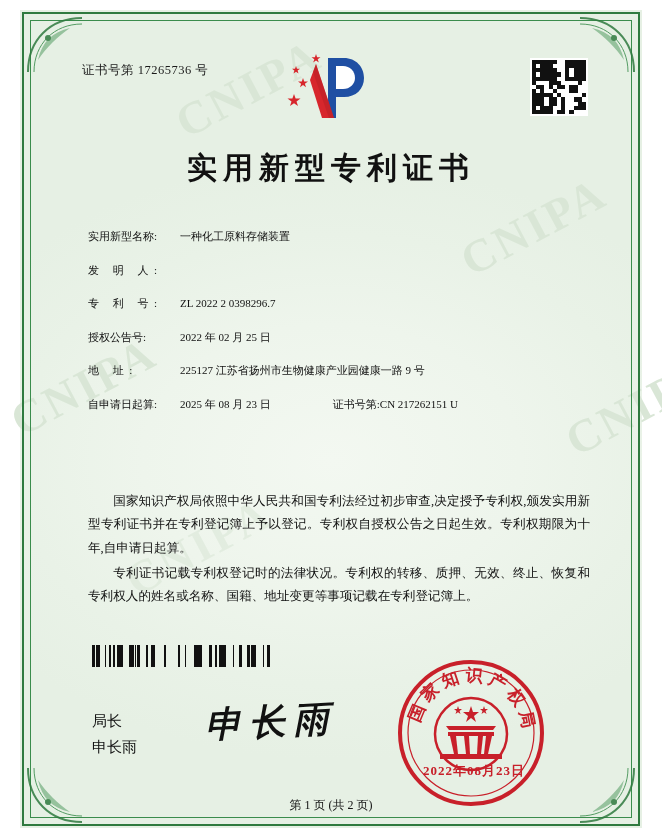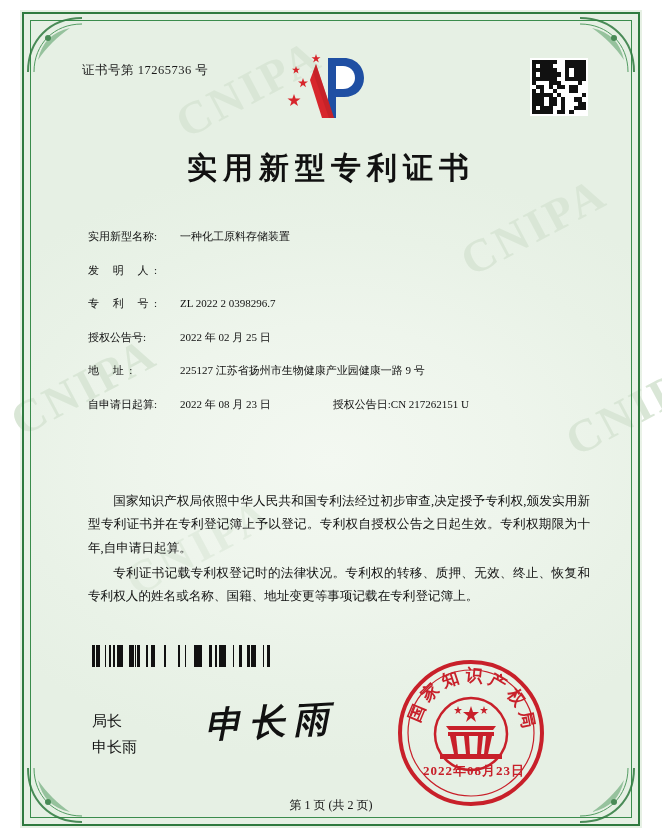--- a/index.html
+++ b/index.html
@@ -483,22 +483,22 @@
       </div>
 
 
       <div class="field-row">
         <span class="field-label spaced">地 址:</span>
         <span class="field-value">225127 江苏省扬州市生物健康产业园健康一路 9 号</span>
       </div>
 
       <div class="field-row two-col">
         <span class="field-label">自申请日起算:</span>
-        <span class="field-value">2022 年 08 月 23 日</span>
-        <span class="secondary-label">授权公告日:</span>
+        <span class="field-value">2025 年 08 月 23 日</span>
+        <span class="secondary-label">证书号第:</span>
         <span class="secondary-value">CN 217262151 U</span>
       </div>
 
     </div>
 
     <div class="paragraphs">
       <p>国家知识产权局依照中华人民共和国专利法经过初步审查,决定授予专利权,颁发实用新型专利证书并在专利登记簿上予以登记。专利权自授权公告之日起生效。专利权期限为十年,自申请日起算。</p>
       <p>专利证书记载专利权登记时的法律状况。专利权的转移、质押、无效、终止、恢复和专利权人的姓名或名称、国籍、地址变更等事项记载在专利登记簿上。</p>
     </div>
 

